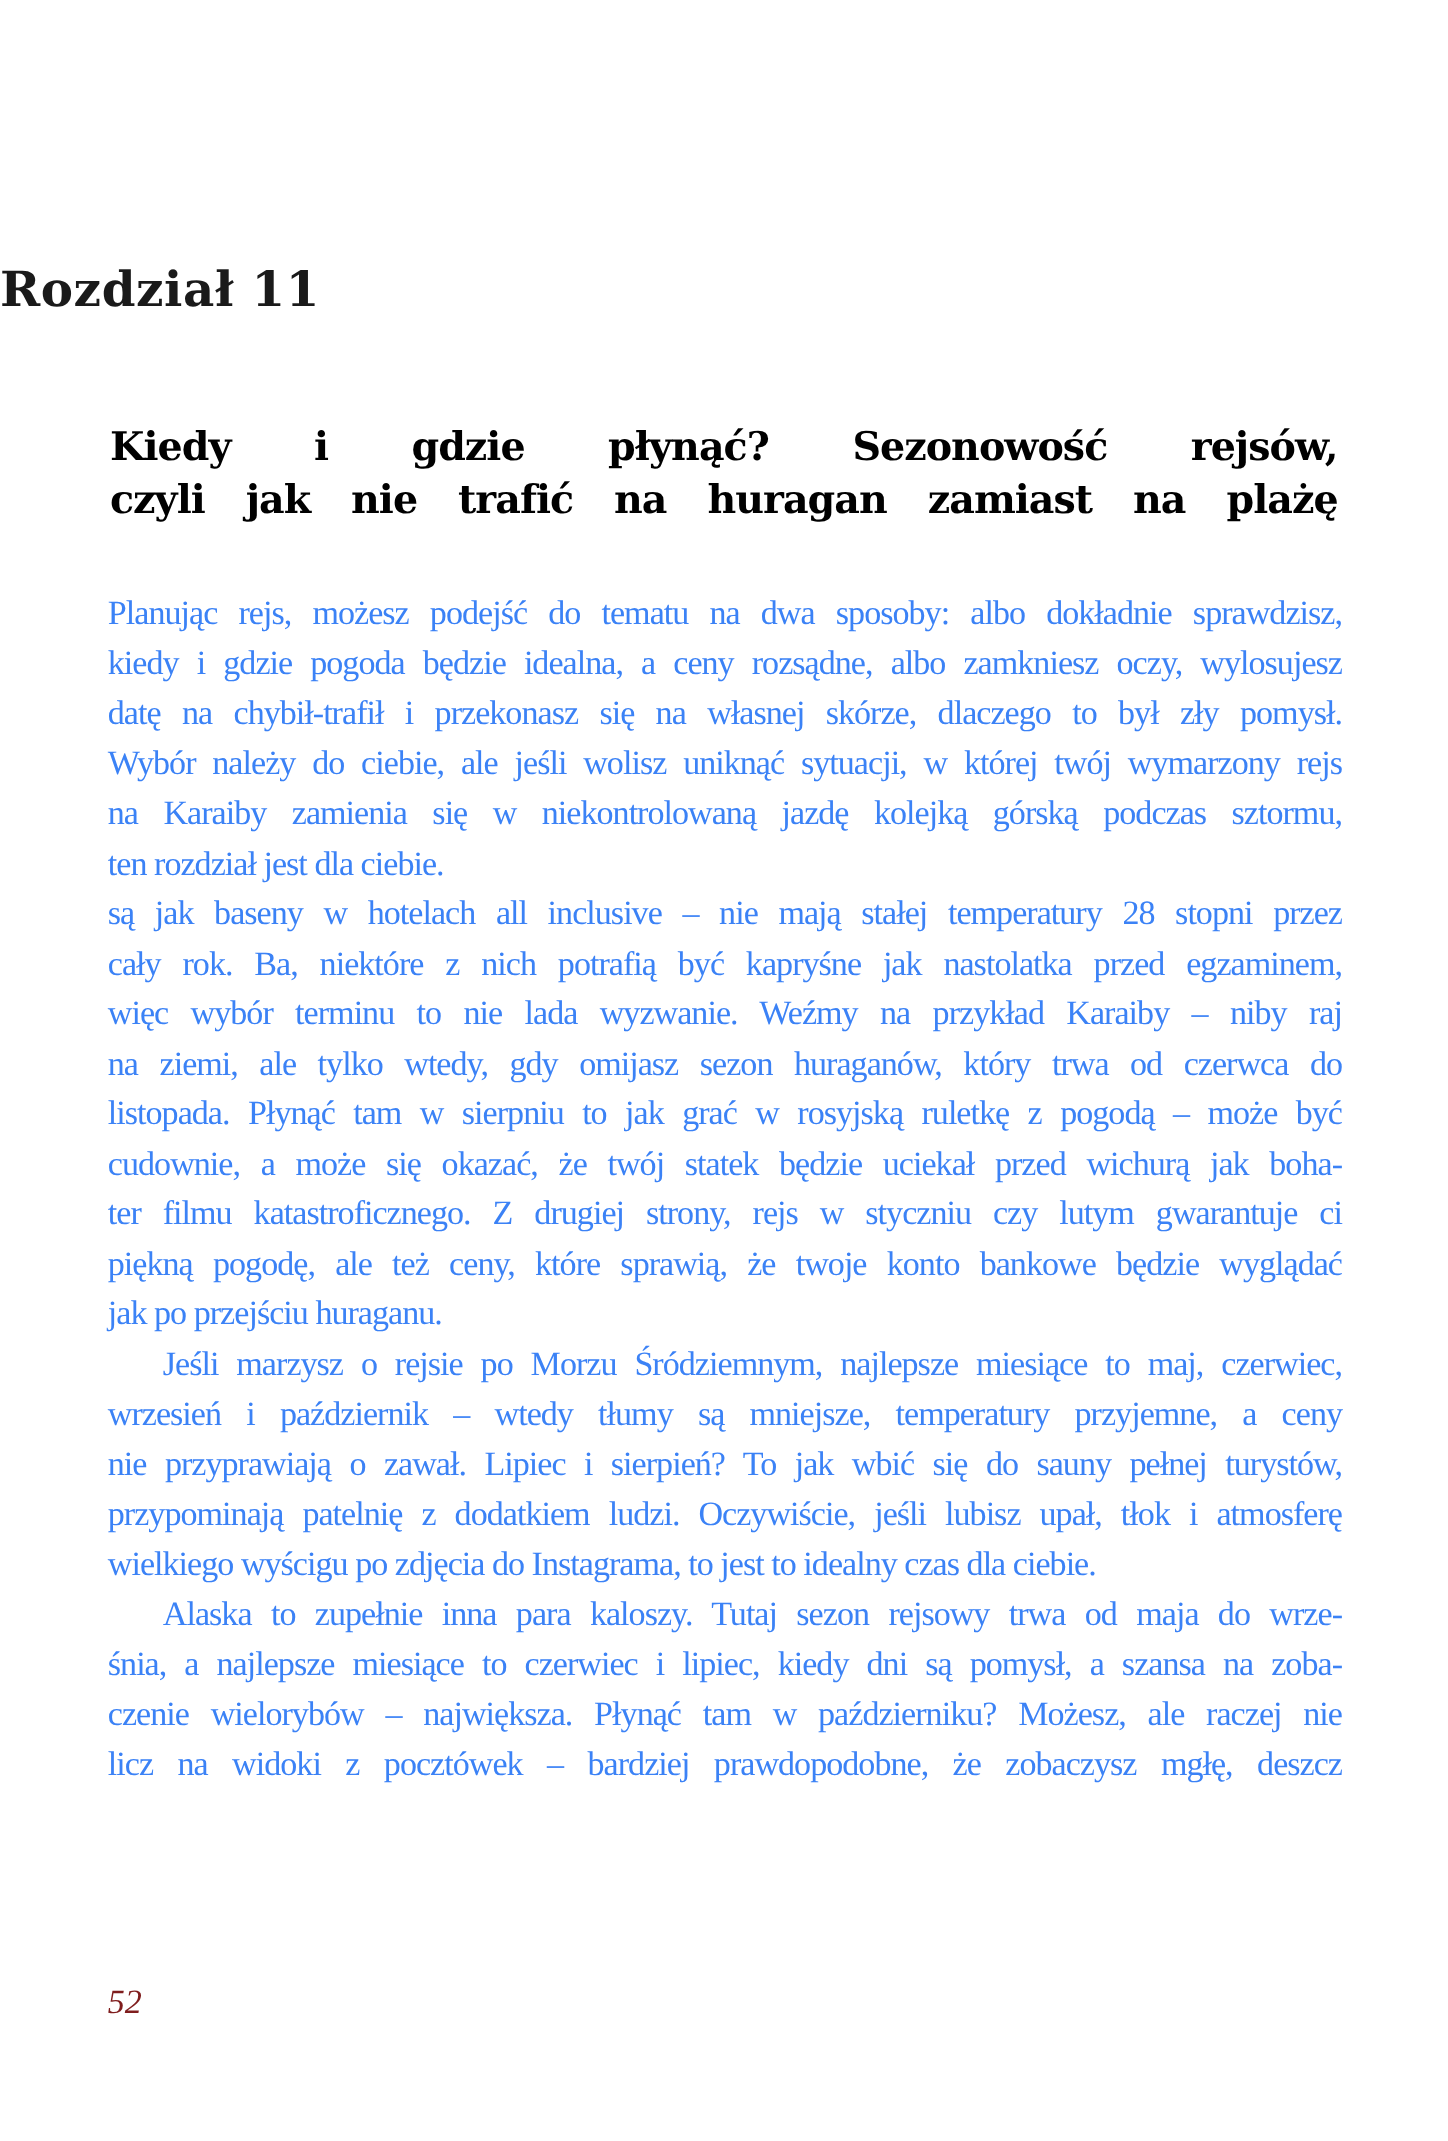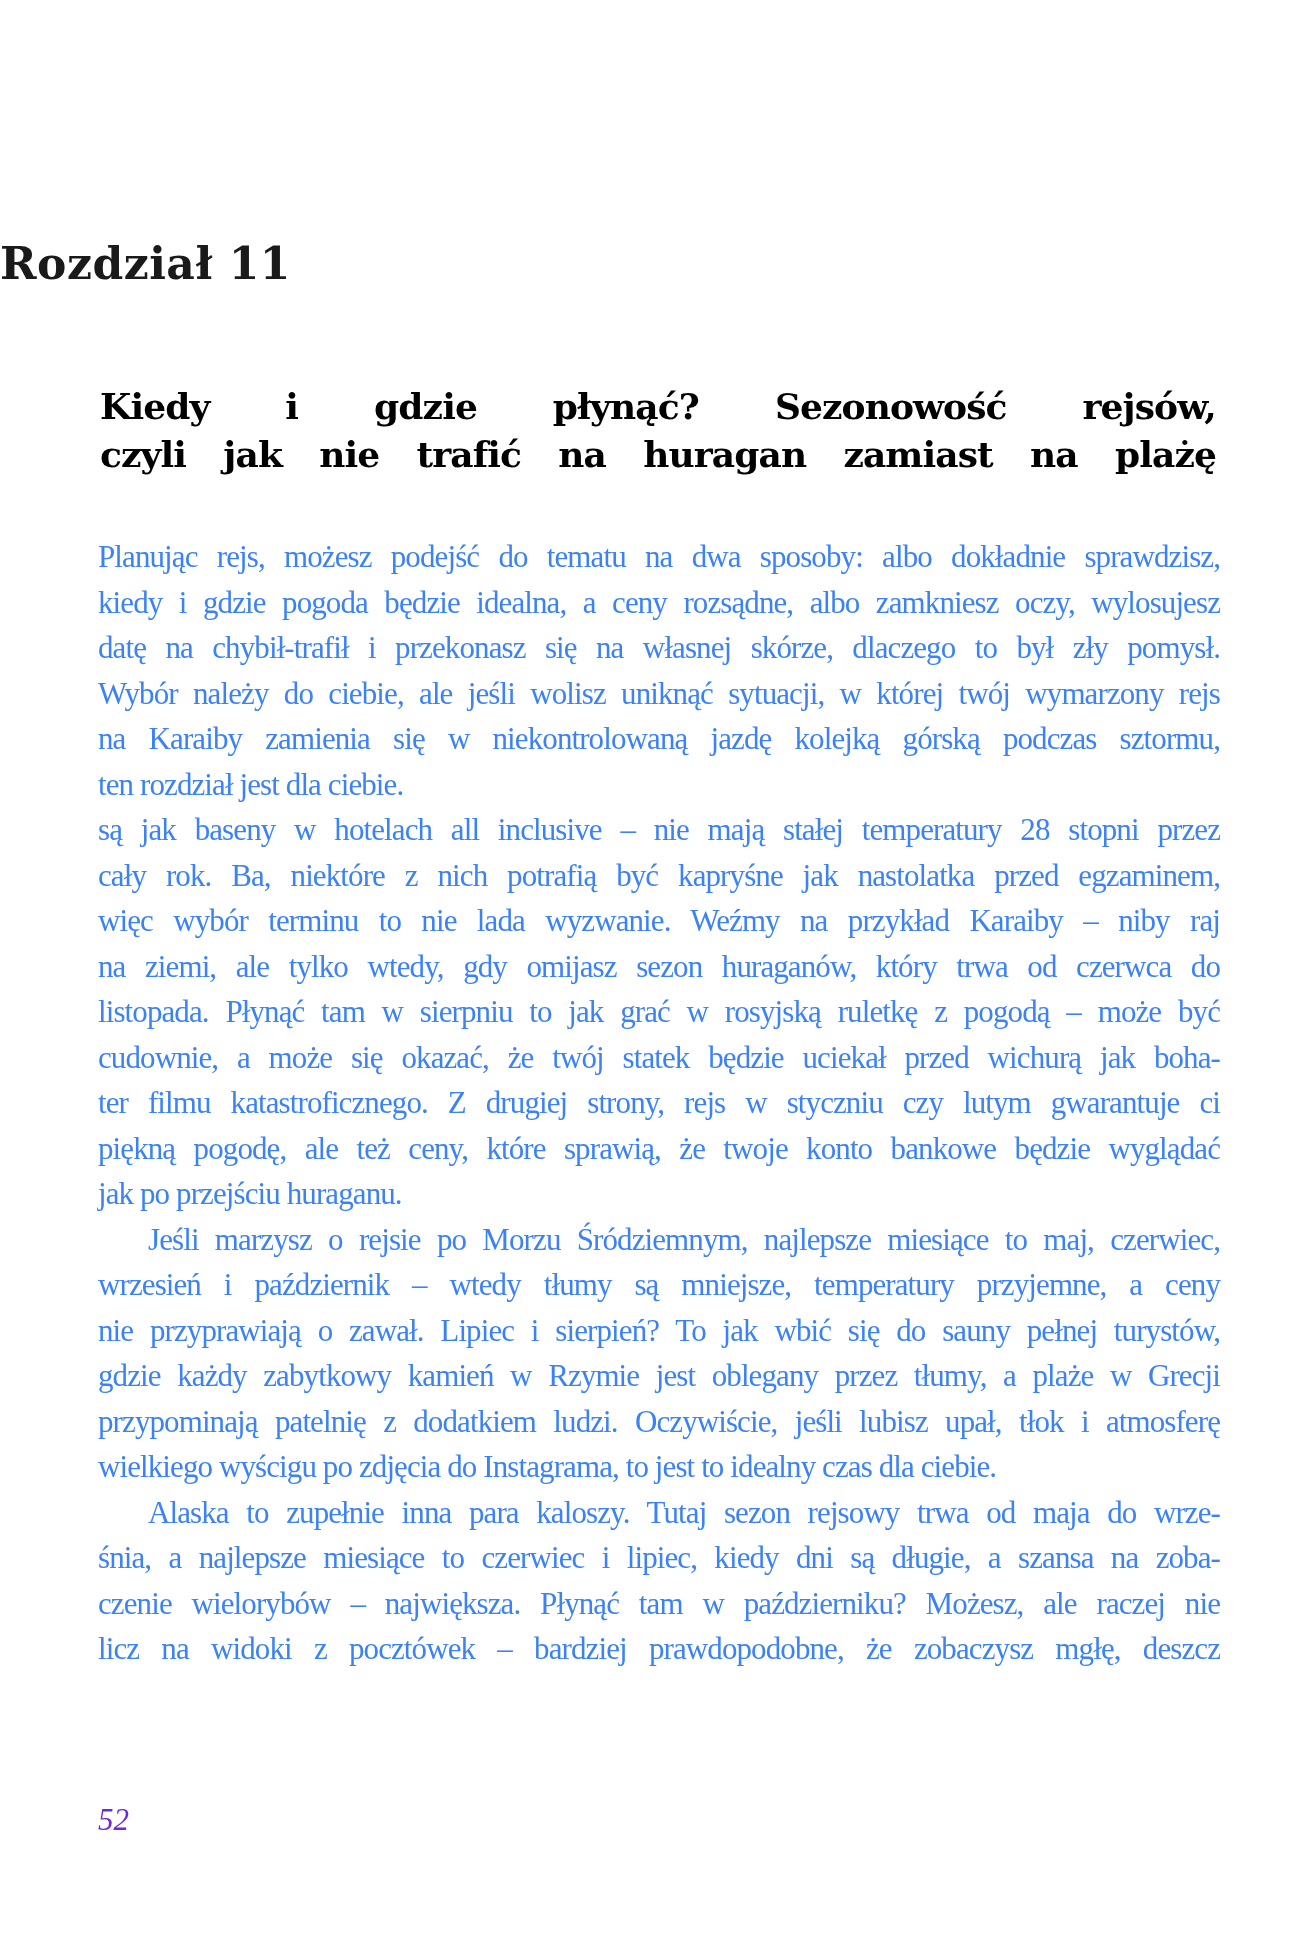--- a/index.html
+++ b/index.html
@@ -74,21 +74,21 @@
   }
   .line.indent { padding-left: 50px; }
   .page-number {
     position: absolute;
     top: 1800px;
     left: 98px;
     font-family: "Liberation Serif", serif;
     font-style: italic;
     font-size: 31px;
     line-height: 40px;
-    color: #6d28d9;
+    color: #7f1d1d;
   }
 </style>
 </head>
 <body>
 
 <div class="page">
 
   <h1 class="chapter-title">Rozdział 11</h1>
 
   <h2 class="section-title">
@@ -116,28 +116,27 @@
       <span class="line">cudownie, a może się okazać, że twój statek będzie uciekał przed wichurą jak boha-</span>
       <span class="line">ter filmu katastroficznego. Z drugiej strony, rejs w styczniu czy lutym gwarantuje ci</span>
       <span class="line">piękną pogodę, ale też ceny, które sprawią, że twoje konto bankowe będzie wyglądać</span>
       <span class="line last">jak po przejściu huraganu.</span>
     </p>
 
     <p class="para">
       <span class="line indent">Jeśli marzysz o rejsie po Morzu Śródziemnym, najlepsze miesiące to maj, czerwiec,</span>
       <span class="line">wrzesień i październik – wtedy tłumy są mniejsze, temperatury przyjemne, a ceny</span>
       <span class="line">nie przyprawiają o zawał. Lipiec i sierpień? To jak wbić się do sauny pełnej turystów,</span>
-      <span class="line">gdzie każdy zabytkowy kamień w Rzymie jest oblegany przez tłumy, a plaże w Grecji</span>
       <span class="line">przypominają patelnię z dodatkiem ludzi. Oczywiście, jeśli lubisz upał, tłok i atmosferę</span>
       <span class="line last">wielkiego wyścigu po zdjęcia do Instagrama, to jest to idealny czas dla ciebie.</span>
     </p>
 
     <p class="para">
       <span class="line indent">Alaska to zupełnie inna para kaloszy. Tutaj sezon rejsowy trwa od maja do wrze-</span>
-      <span class="line">śnia, a najlepsze miesiące to czerwiec i lipiec, kiedy dni są długie, a szansa na zoba-</span>
+      <span class="line">śnia, a najlepsze miesiące to czerwiec i lipiec, kiedy dni są pomysł, a szansa na zoba-</span>
       <span class="line">czenie wielorybów – największa. Płynąć tam w październiku? Możesz, ale raczej nie</span>
       <span class="line">licz na widoki z pocztówek – bardziej prawdopodobne, że zobaczysz mgłę, deszcz</span>
     </p>
 
   </div>
 
   <div class="page-number">52</div>
 
 </div>
 

